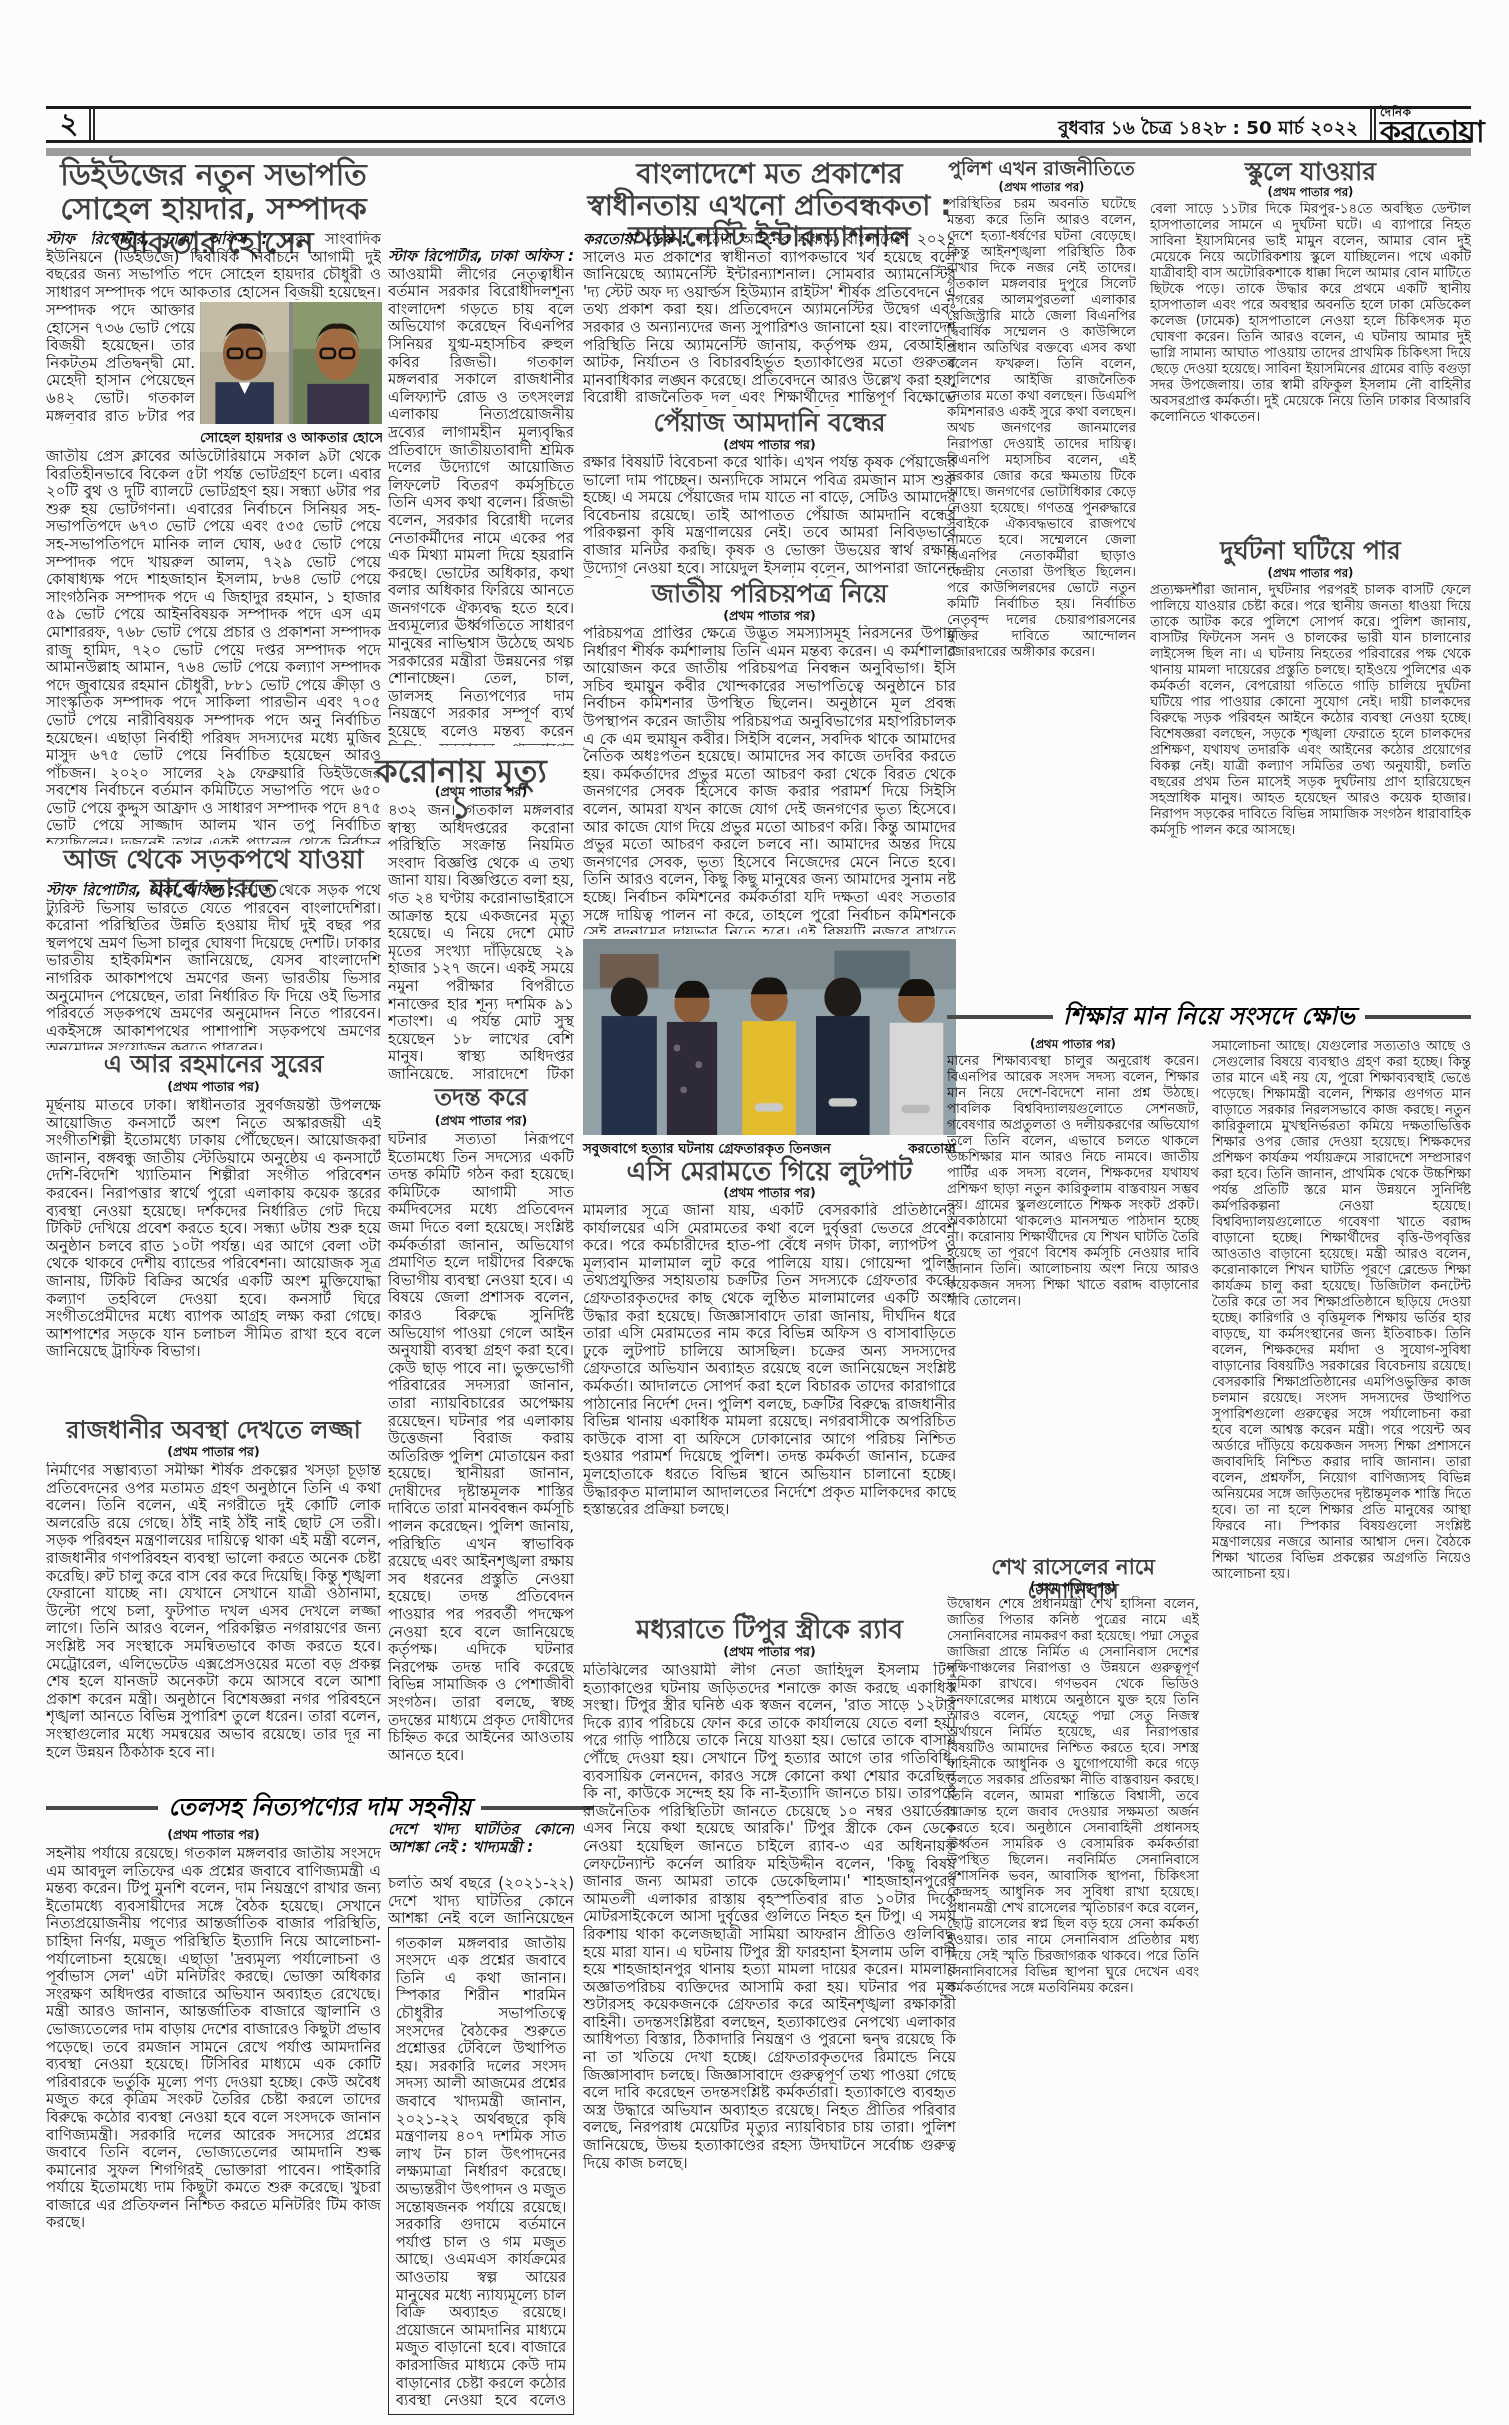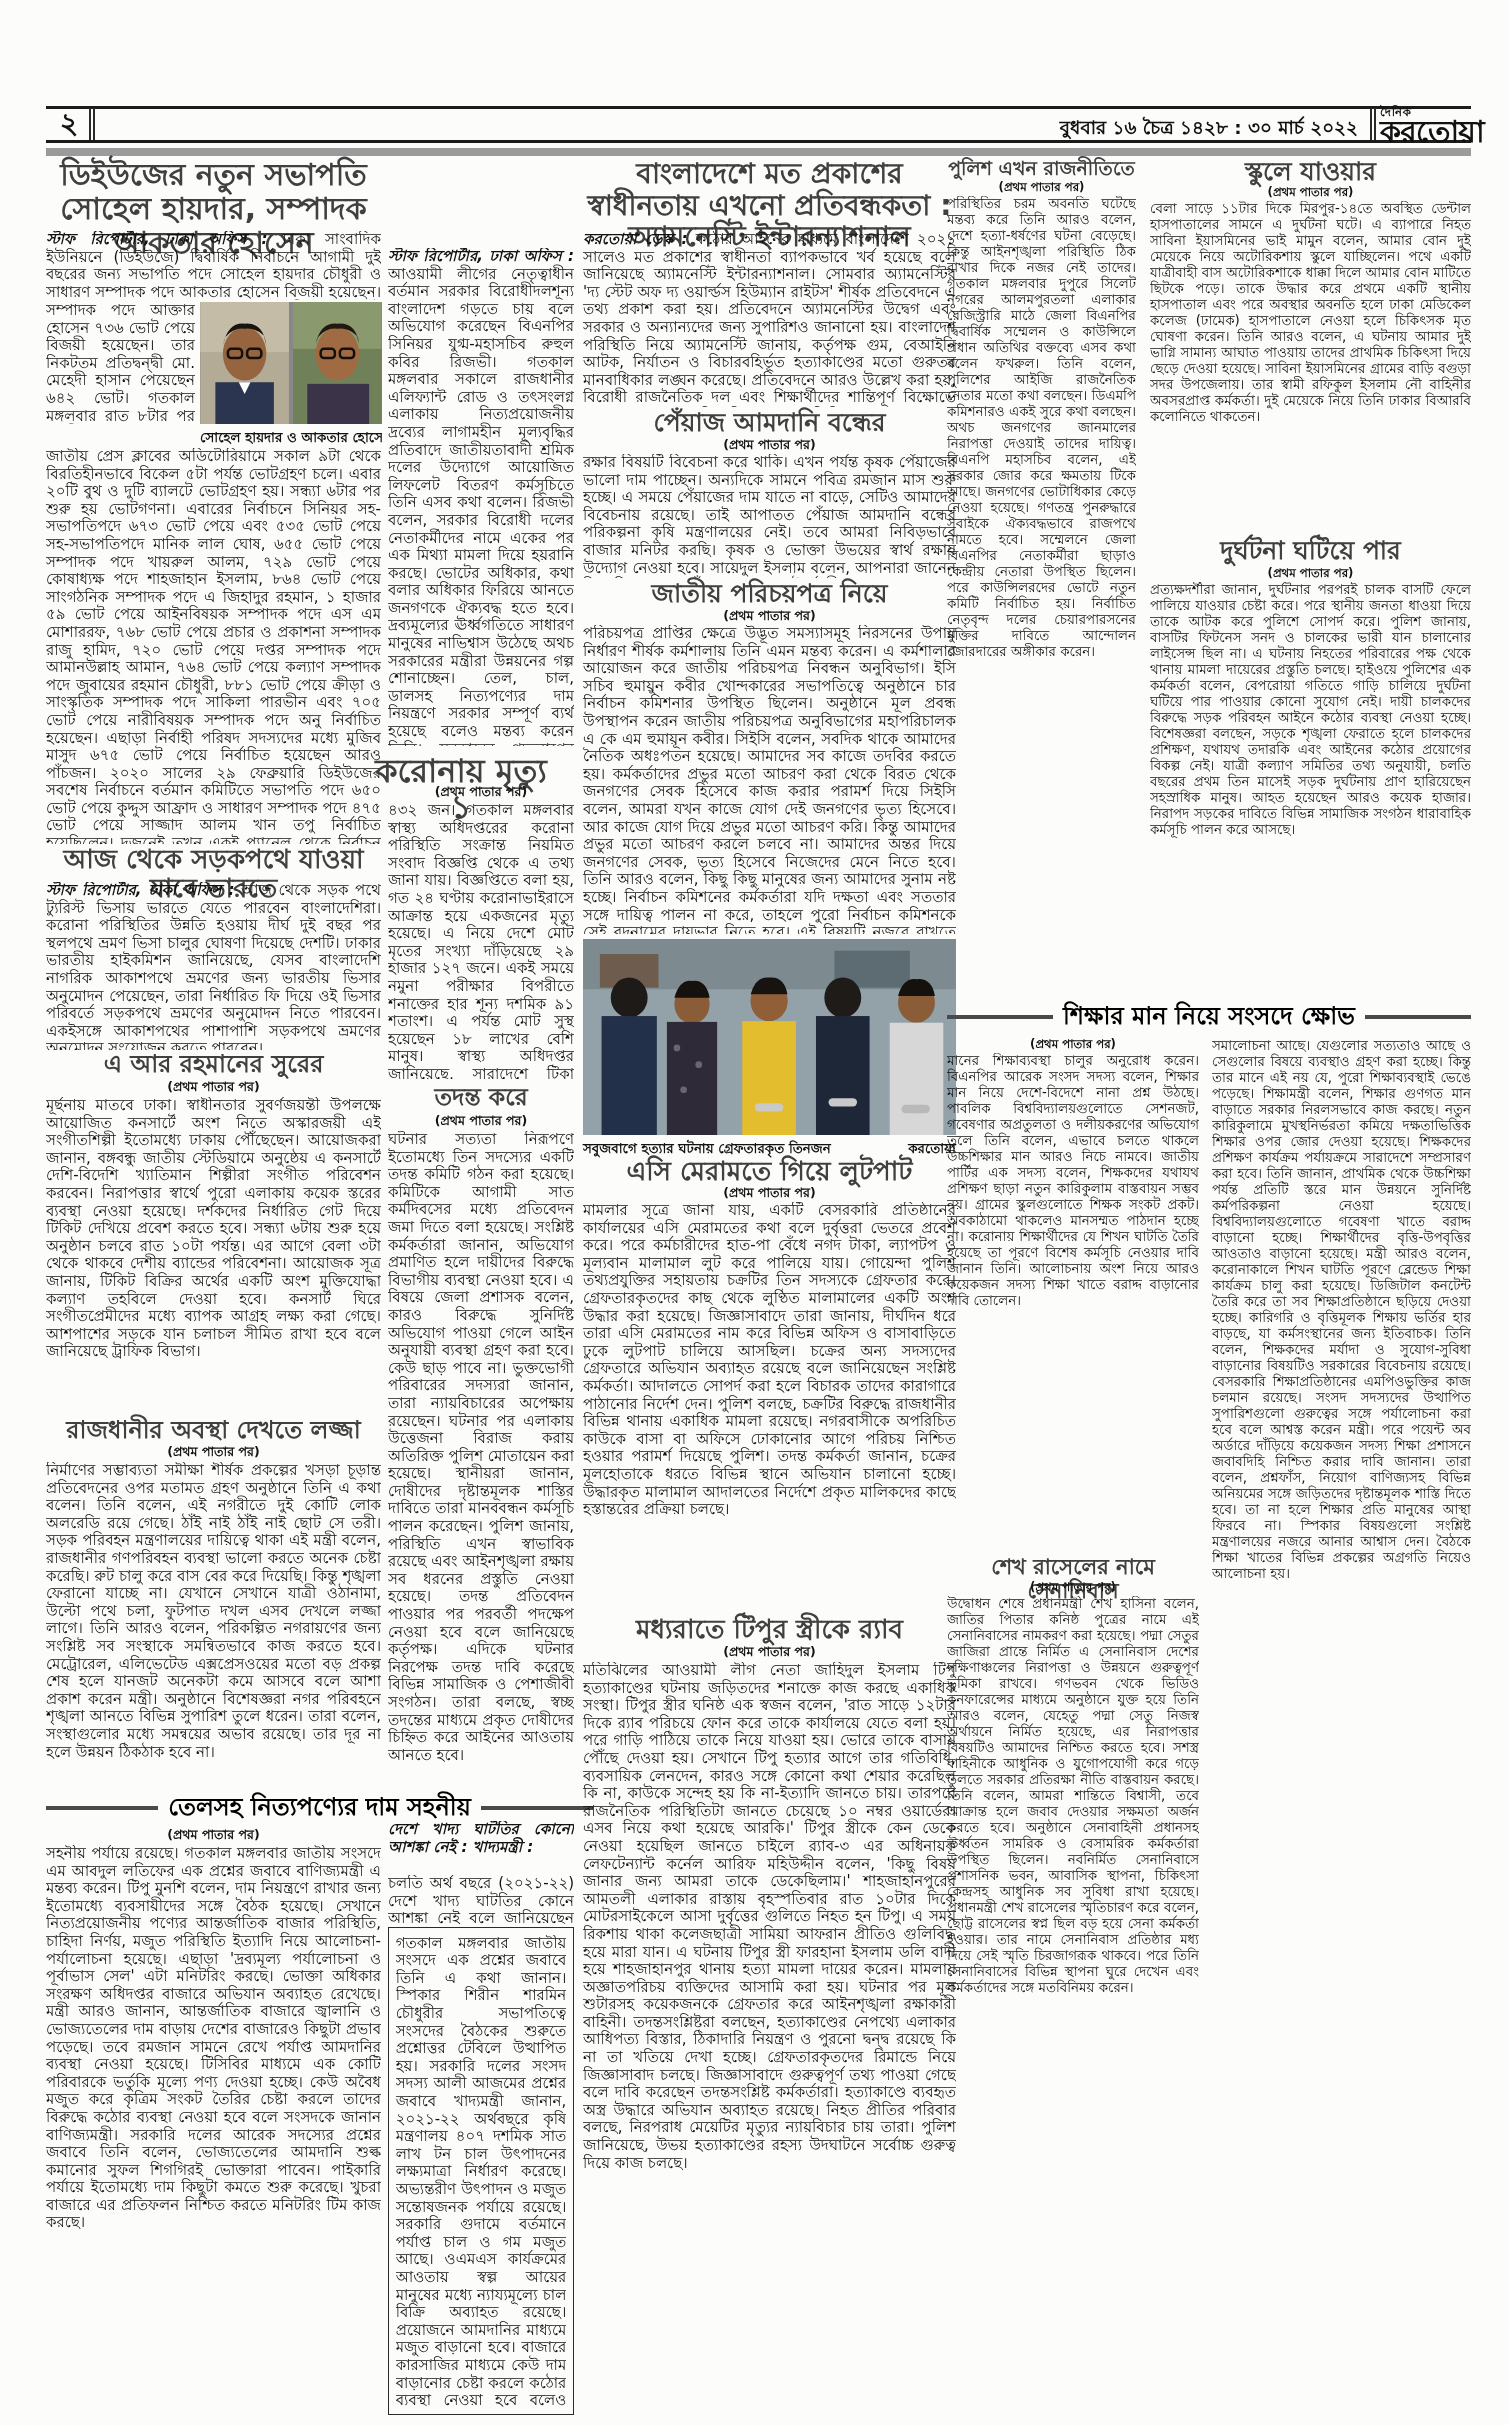--- a/index.html
+++ b/index.html
@@ -8,21 +8,21 @@
   .abs { position:absolute; box-sizing:border-box; }
   .hline { background:#1c1c1c; }
   .grayline { background:#9b9b9b; }
   .vline { width:1.7px; background:#2a2a2a; }
   .head { font-weight:bold; color:#404040; text-align:center; line-height:1.13; }
   .tag { font-weight:bold; text-align:center; font-size:12.6px; line-height:1.1; }
   .byline { font-weight:bold; font-style:italic; }
   .body-txt { text-align:justify; overflow:hidden; font-size:15px; line-height:17.6px;
               word-break:break-word; }
   .body-sm { font-size:13.4px; line-height:16px; }
-  .rule-row { display:flex; align-items:center; gap:10px; }
+  .rule-row { display:flex; align-items:center; gap:10px;font-style:italic; }
   .rule-row .bar { flex:1; height:4.2px; background:#4a4a4a; }
   .rule-row .t { white-space:nowrap; font-weight:bold; font-size:24px; color:#000; }
   .cap { font-weight:bold; font-size:13.4px; overflow:hidden; white-space:nowrap; }
   .caprow { display:flex; justify-content:space-between; font-weight:bold; font-size:13.4px; }
   .boxed { border:1.3px solid #2a2a2a; padding:6.7px; }
   .hdr-num { font-size:28.5px; font-weight:bold; line-height:32px; }
   .hdr-date { font-size:18.4px; font-weight:bold; }
   .logo-top { font-size:11.7px; font-weight:bold; letter-spacing:0.8px; line-height:11px; }
   .logo-main { font-size:30px; font-weight:900; line-height:28.5px; letter-spacing:-0.8px; }
   .photo { overflow:hidden; background:#888; }
@@ -34,21 +34,21 @@
 <div class="page">
 
   <div class="abs hline" style="left:46px;top:106px;width:1425px;height:2.5px"></div>
   <div class="abs hline" style="left:46px;top:140px;width:1425px;height:2.5px"></div>
   <div class="abs grayline" style="left:46px;top:148px;width:1425px;height:7.5px"></div>
 
   <div class="abs hdr-num" style="left:52px;top:108px;width:34px;height:32px;text-align:center">২</div>
   <div class="abs vline" style="left:89px;top:108px;height:32px"></div>
   <div class="abs vline" style="left:93px;top:108px;height:32px"></div>
 
-  <div class="abs hdr-date" style="left:989px;top:114px;width:369px;text-align:right">বুধবার ১৬ চৈত্র ১৪২৮ : ৩০ মার্চ ২০২২</div>
+  <div class="abs hdr-date" style="left:989px;top:114px;width:369px;text-align:right">বুধবার ১৬ চৈত্র ১৪২৮ : 50 মার্চ ২০২২</div>
   <div class="abs vline" style="left:1370px;top:108px;height:32px"></div>
   <div class="abs vline" style="left:1374px;top:108px;height:32px"></div>
 
   <div class="abs" style="left:1380px;top:107px;width:91px;">
     <div class="logo-top">দৈনিক</div>
     <div class="logo-main">করতোয়া</div>
   </div>
 
   <div class="abs head" style="left:46px;top:158px;width:335px;height:70px;font-size:30px">ডিইউজের নতুন সভাপতি সোহেল হায়দার, সম্পাদক আকতার হোসেন</div>
   <div class="abs body-txt" style="left:46px;top:231px;width:335px;height:69px">

